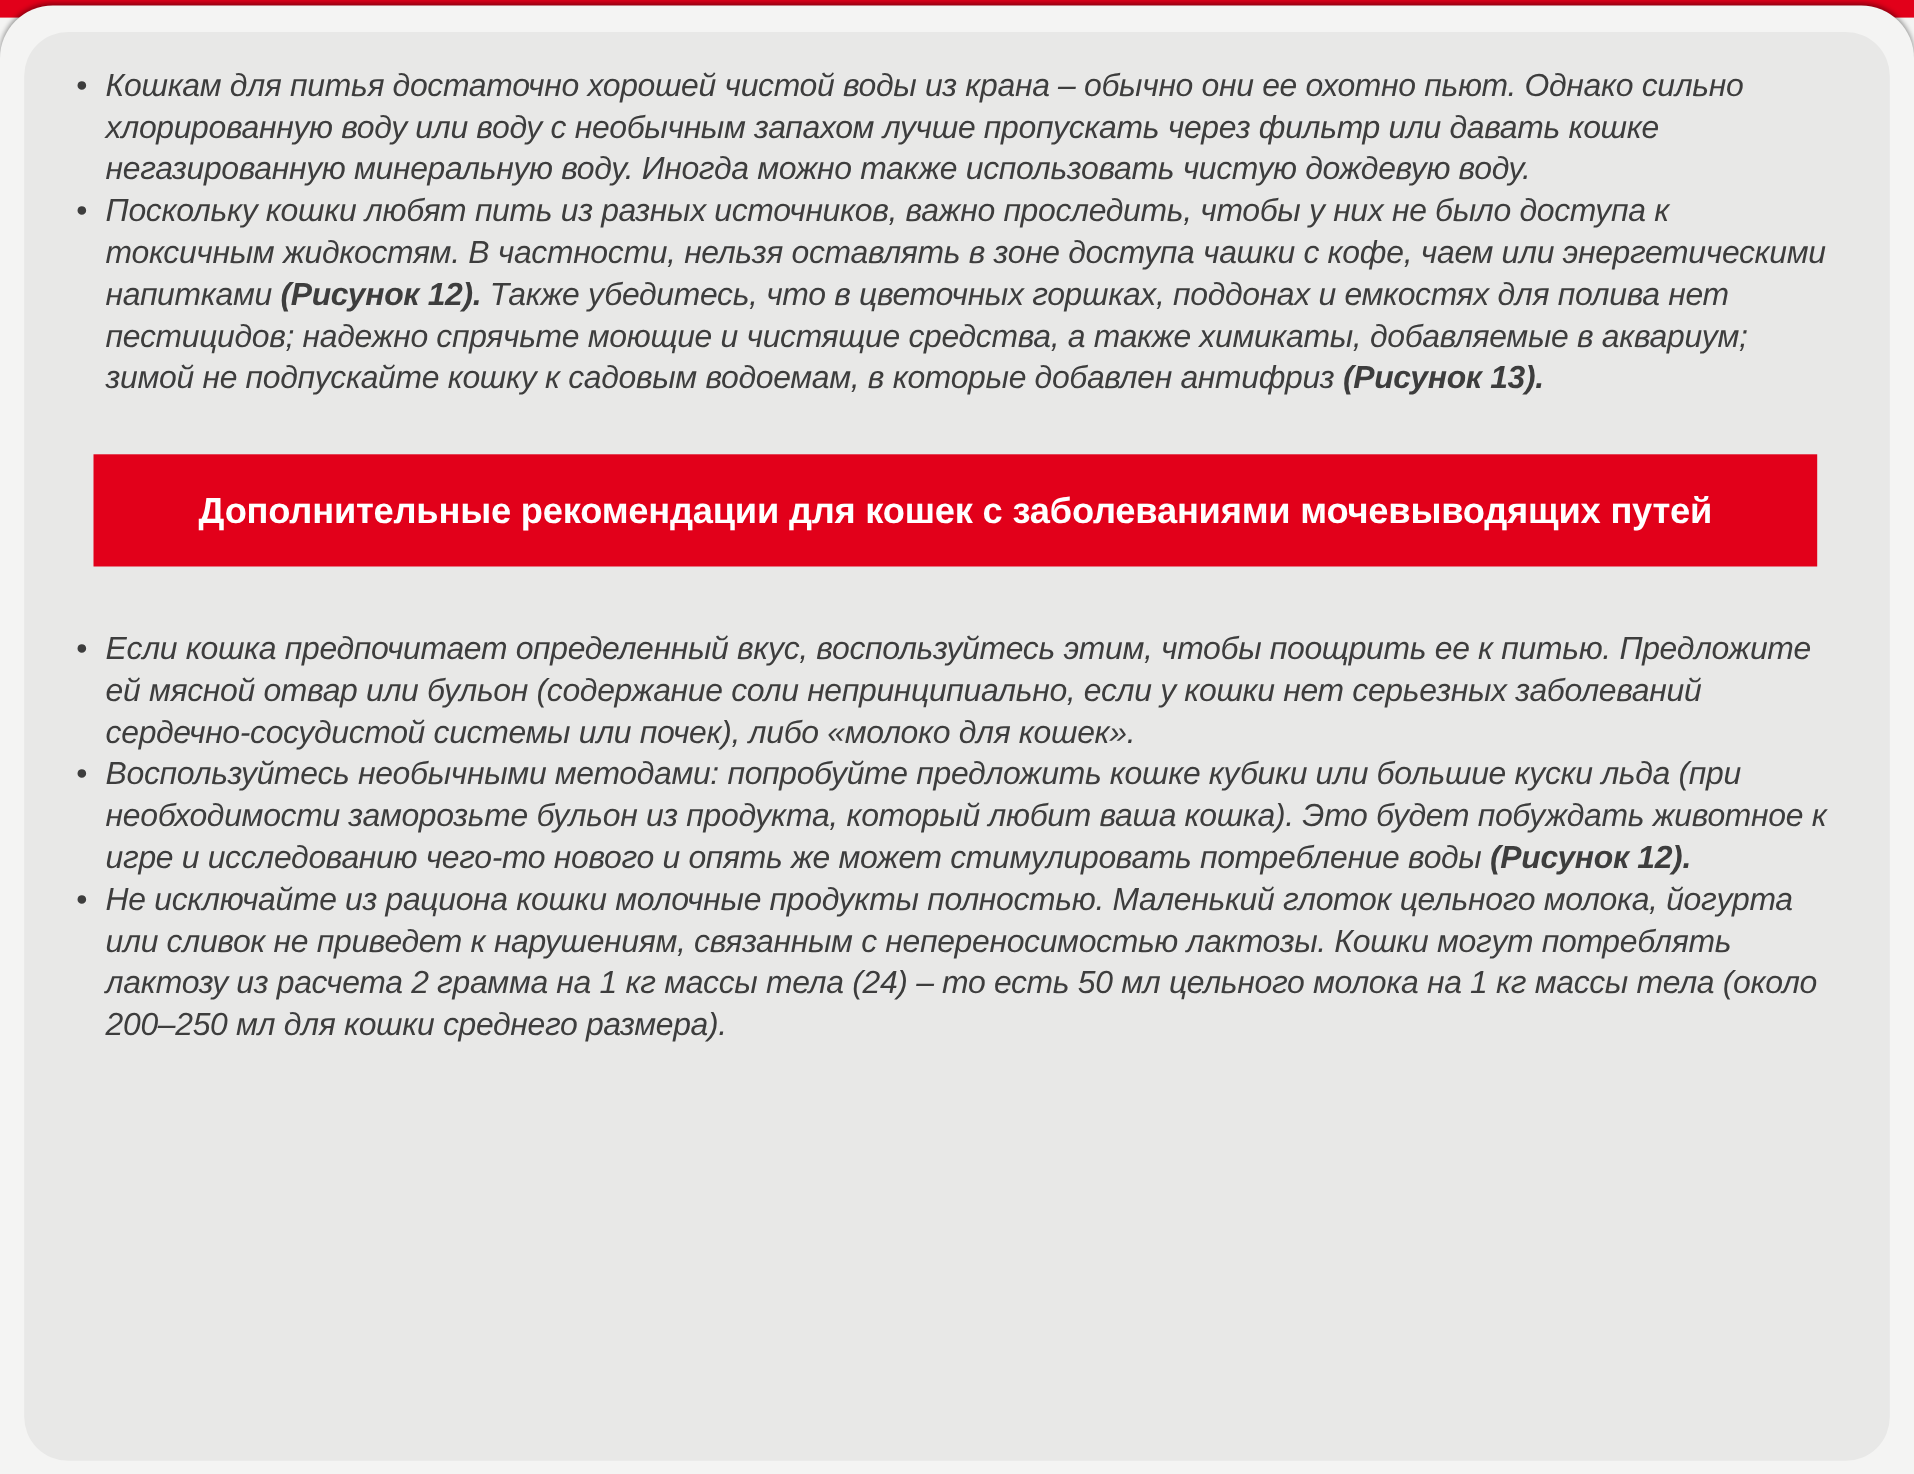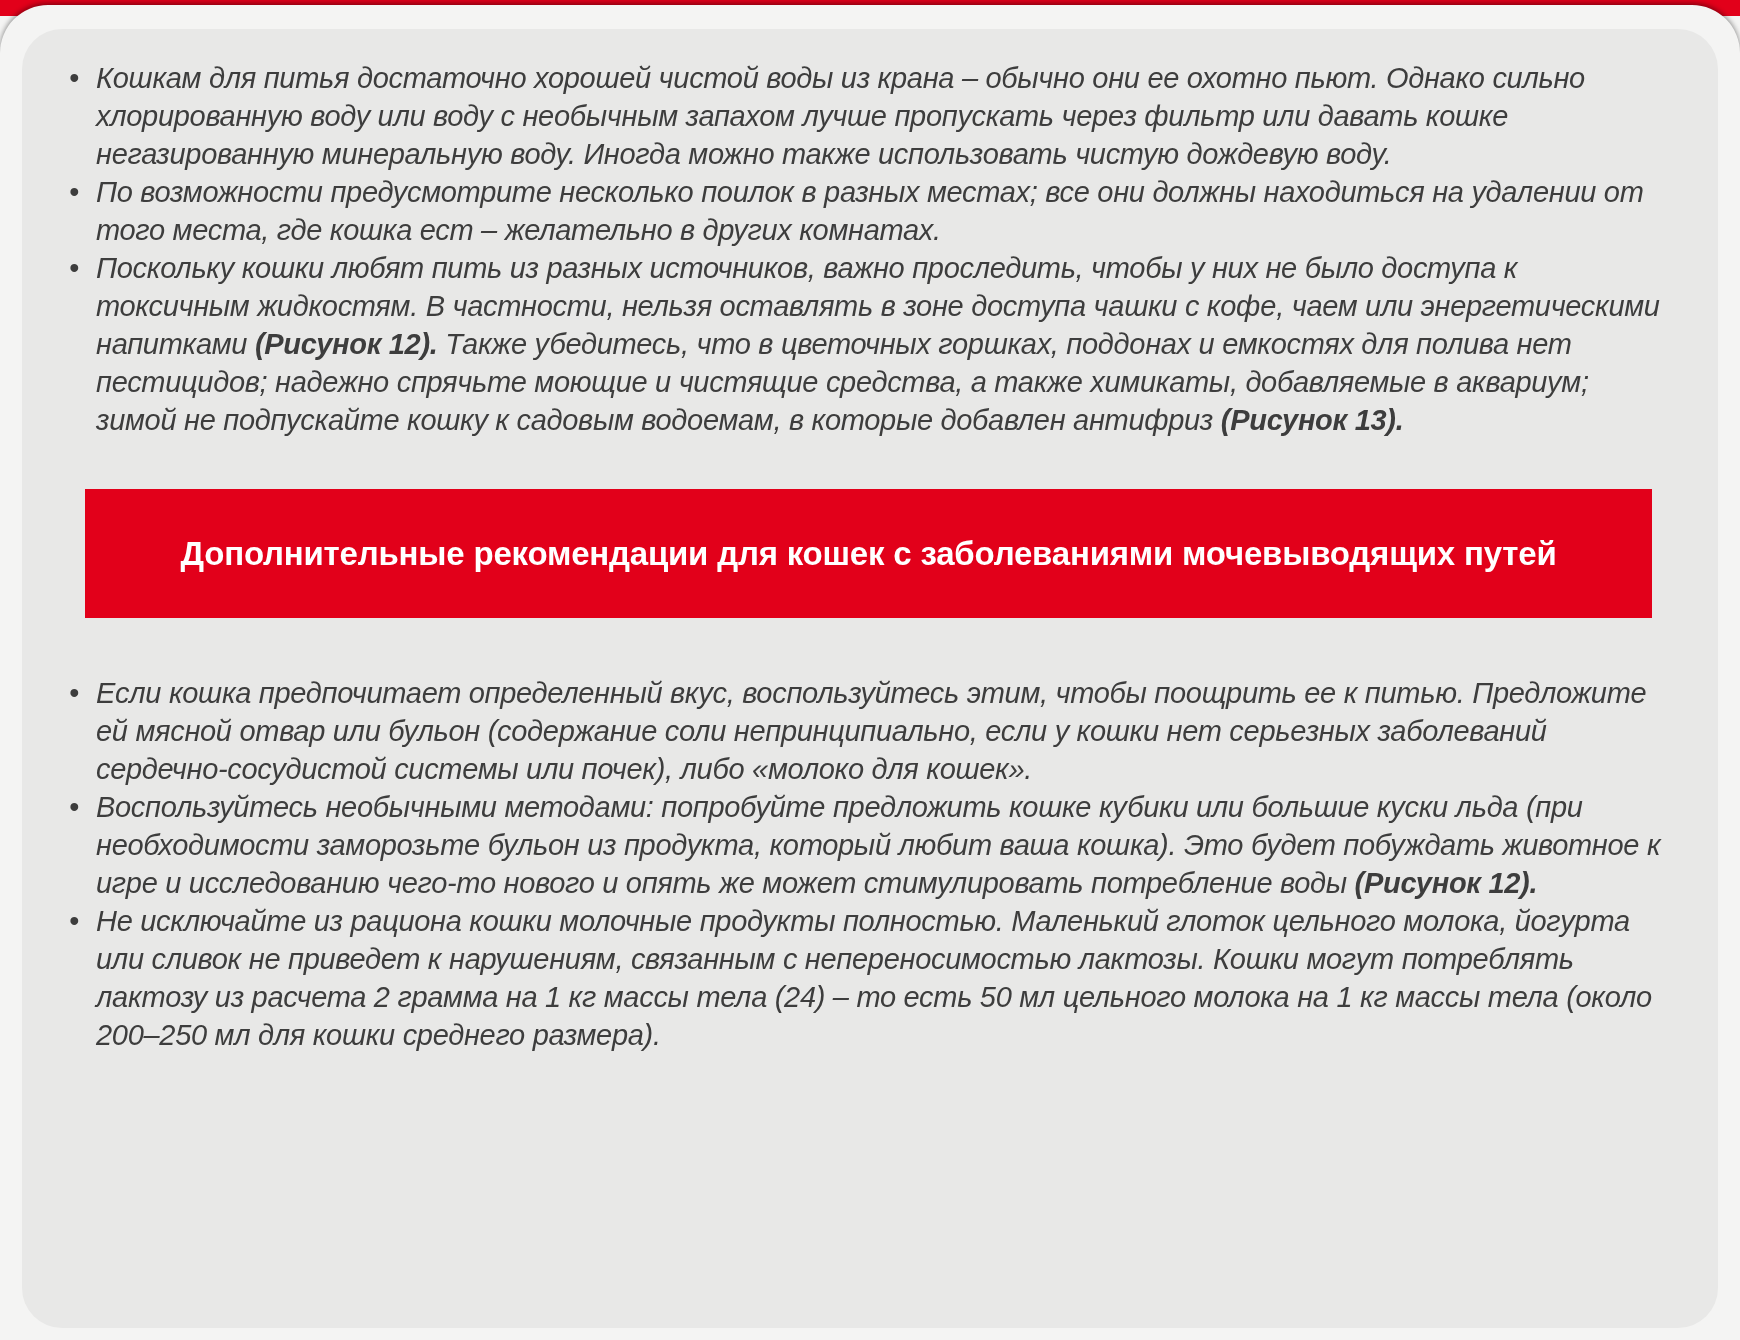--- a/index.html
+++ b/index.html
@@ -62,21 +62,21 @@
   .bullet-list li::before {
     content: "\2022";
     position: absolute;
     left: 1px;
     top: 0;
     color: var(--body-text);
   }
   .seg-bold { font-weight: 700; }
   .banner {
     margin: 50px 22px 56px 17px;
-    height: 129px;
+    height: 102px;
     background: var(--accent-red);
     display: flex;
     align-items: center;
     justify-content: center;
   }
   .banner-title {
     color: var(--banner-text);
     font-weight: 700;
     font-size: 33px;
     letter-spacing: -0.2px;
@@ -85,21 +85,20 @@
 </style>
 </head>
 <body>
 
 <div class="top-red-strip"></div>
 <div class="sheet"></div>
 
 <div class="card">
   <ul class="bullet-list">
       <li><span>Кошкам для питья достаточно хорошей чистой воды из крана – обычно они ее охотно пьют. Однако сильно хлорированную воду или воду с необычным запахом лучше пропускать через фильтр или давать кошке негазированную минеральную воду. Иногда можно также использовать чистую дождевую воду.</span></li>
-      <li><span>По возможности предусмотрите несколько поилок в разных местах; все они должны находиться на удалении от того места, где кошка ест – желательно в других комнатах.</span></li>
       <li><span>Поскольку кошки любят пить из разных источников, важно проследить, чтобы у них не было доступа к токсичным жидкостям. В частности, нельзя оставлять в зоне доступа чашки с кофе, чаем или энергетическими напитками </span><span class="seg-bold">(Рисунок 12).</span><span> Также убедитесь, что в цветочных горшках, поддонах и емкостях для полива нет пестицидов; надежно спрячьте моющие и чистящие средства, а также химикаты, добавляемые в аквариум; зимой не подпускайте кошку к садовым водоемам, в которые добавлен антифриз </span><span class="seg-bold">(Рисунок 13).</span></li>
     </ul>
 
   <div class="banner">
     <div class="banner-title">Дополнительные рекомендации для кошек с заболеваниями мочевыводящих путей</div>
   </div>
 
   <ul class="bullet-list">
       <li><span>Если кошка предпочитает определенный вкус, воспользуйтесь этим, чтобы поощрить ее к питью. Предложите ей мясной отвар или бульон (содержание соли непринципиально, если у кошки нет серьезных заболеваний сердечно-сосудистой системы или почек), либо «молоко для кошек».</span></li>
       <li><span>Воспользуйтесь необычными методами: попробуйте предложить кошке кубики или большие куски льда (при необходимости заморозьте бульон из продукта, который любит ваша кошка). Это будет побуждать животное к игре и исследованию чего-то нового и опять же может стимулировать потребление воды </span><span class="seg-bold">(Рисунок 12).</span></li>

